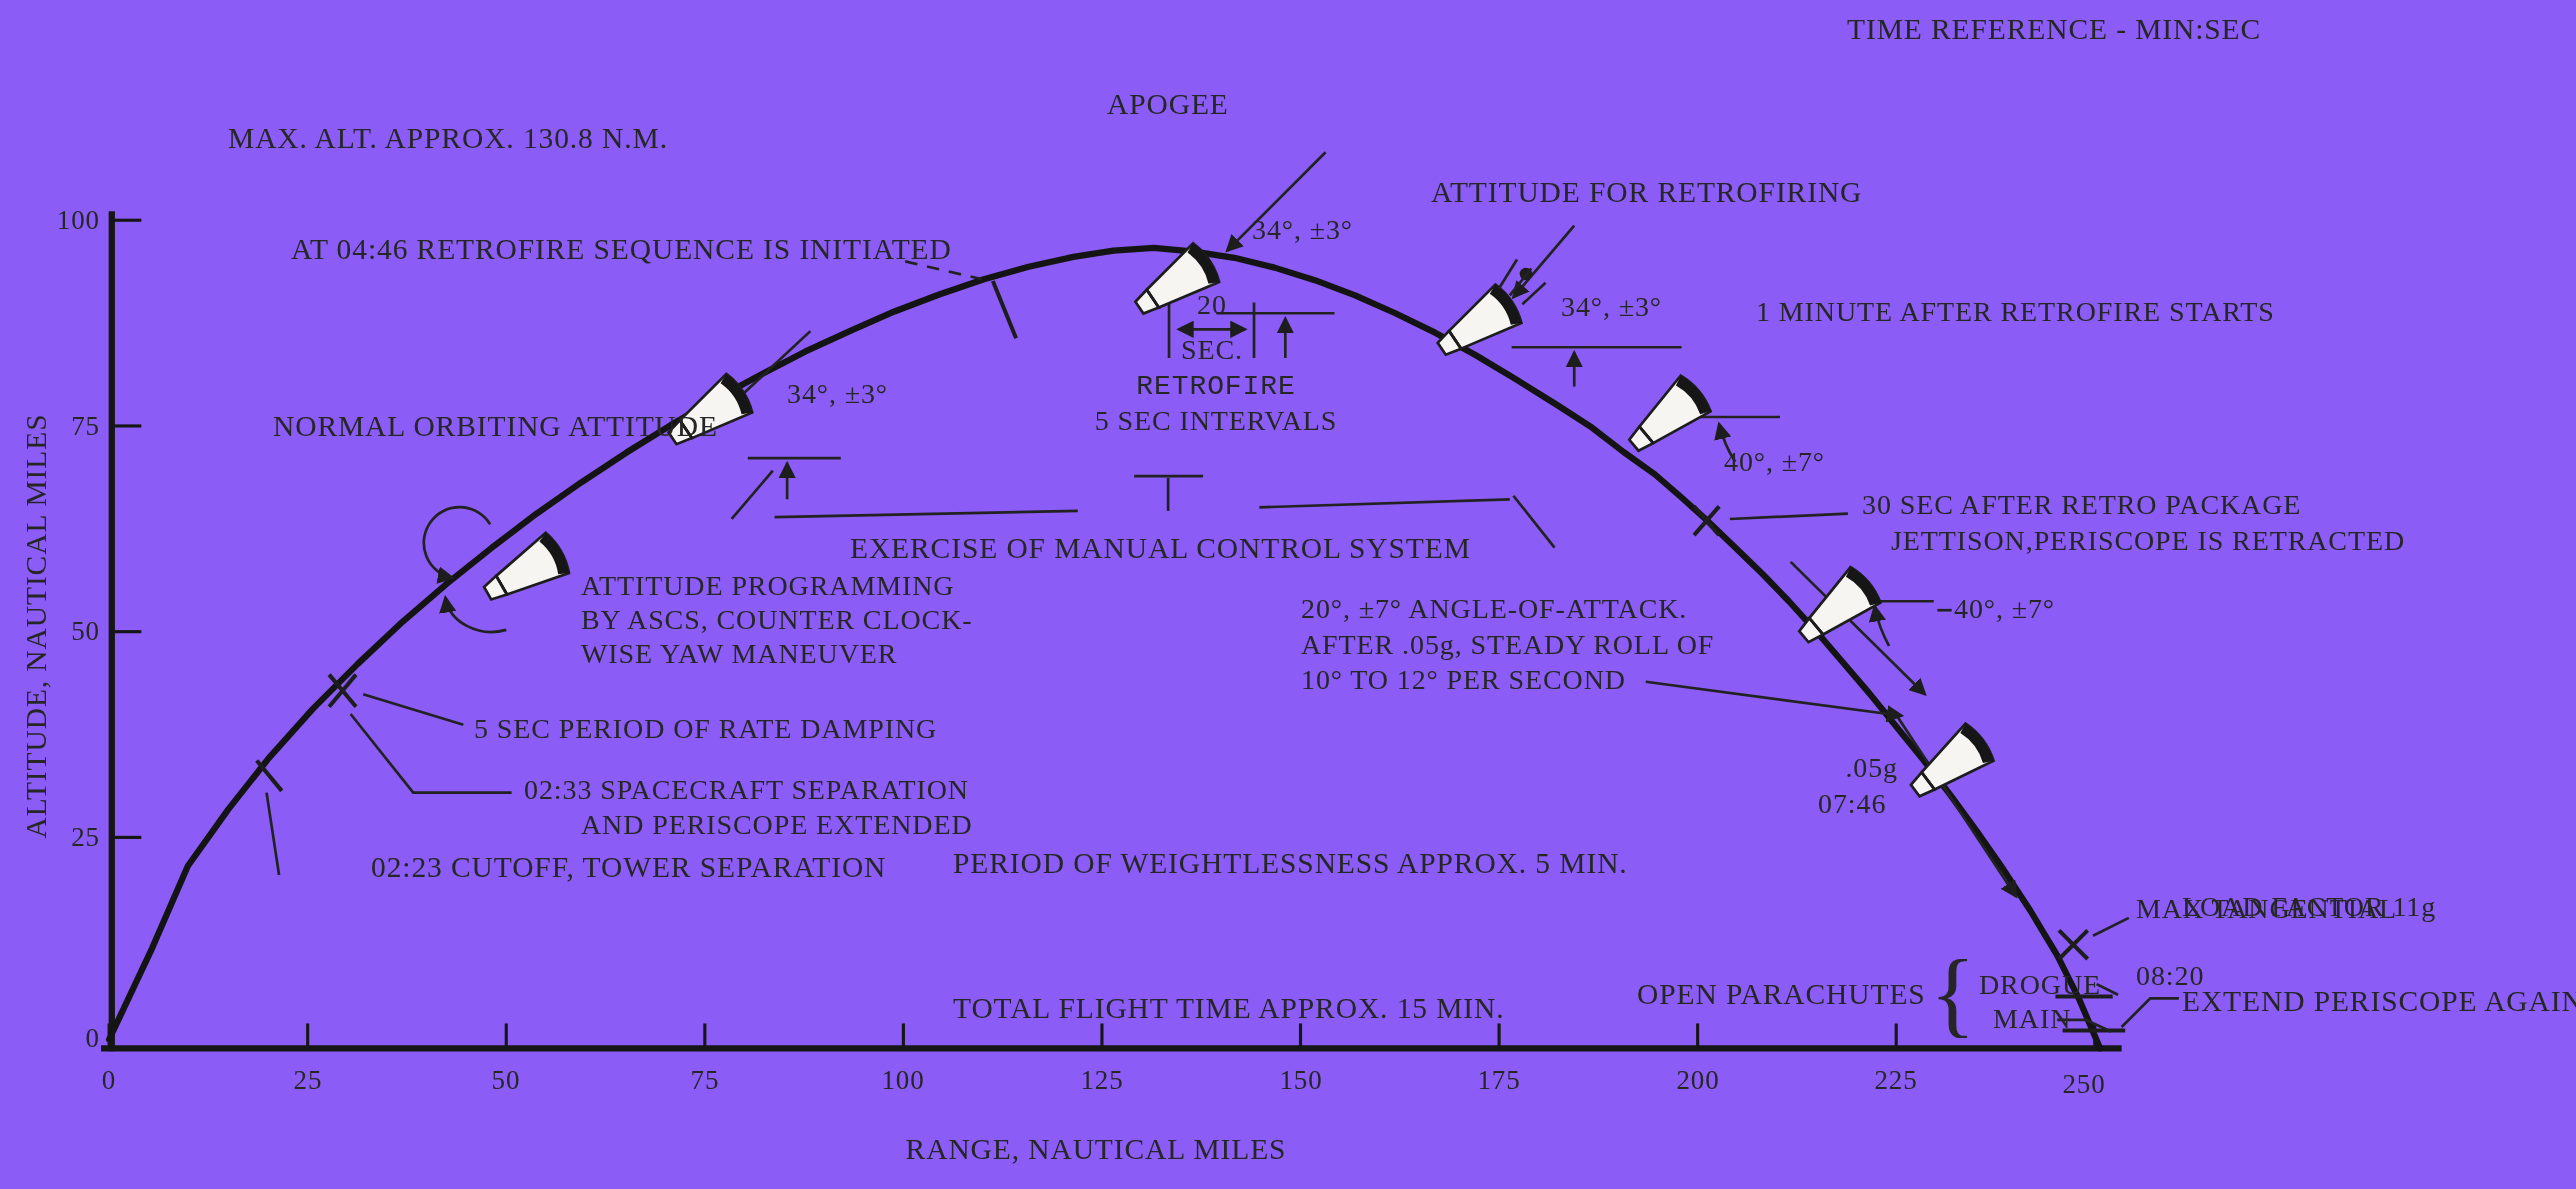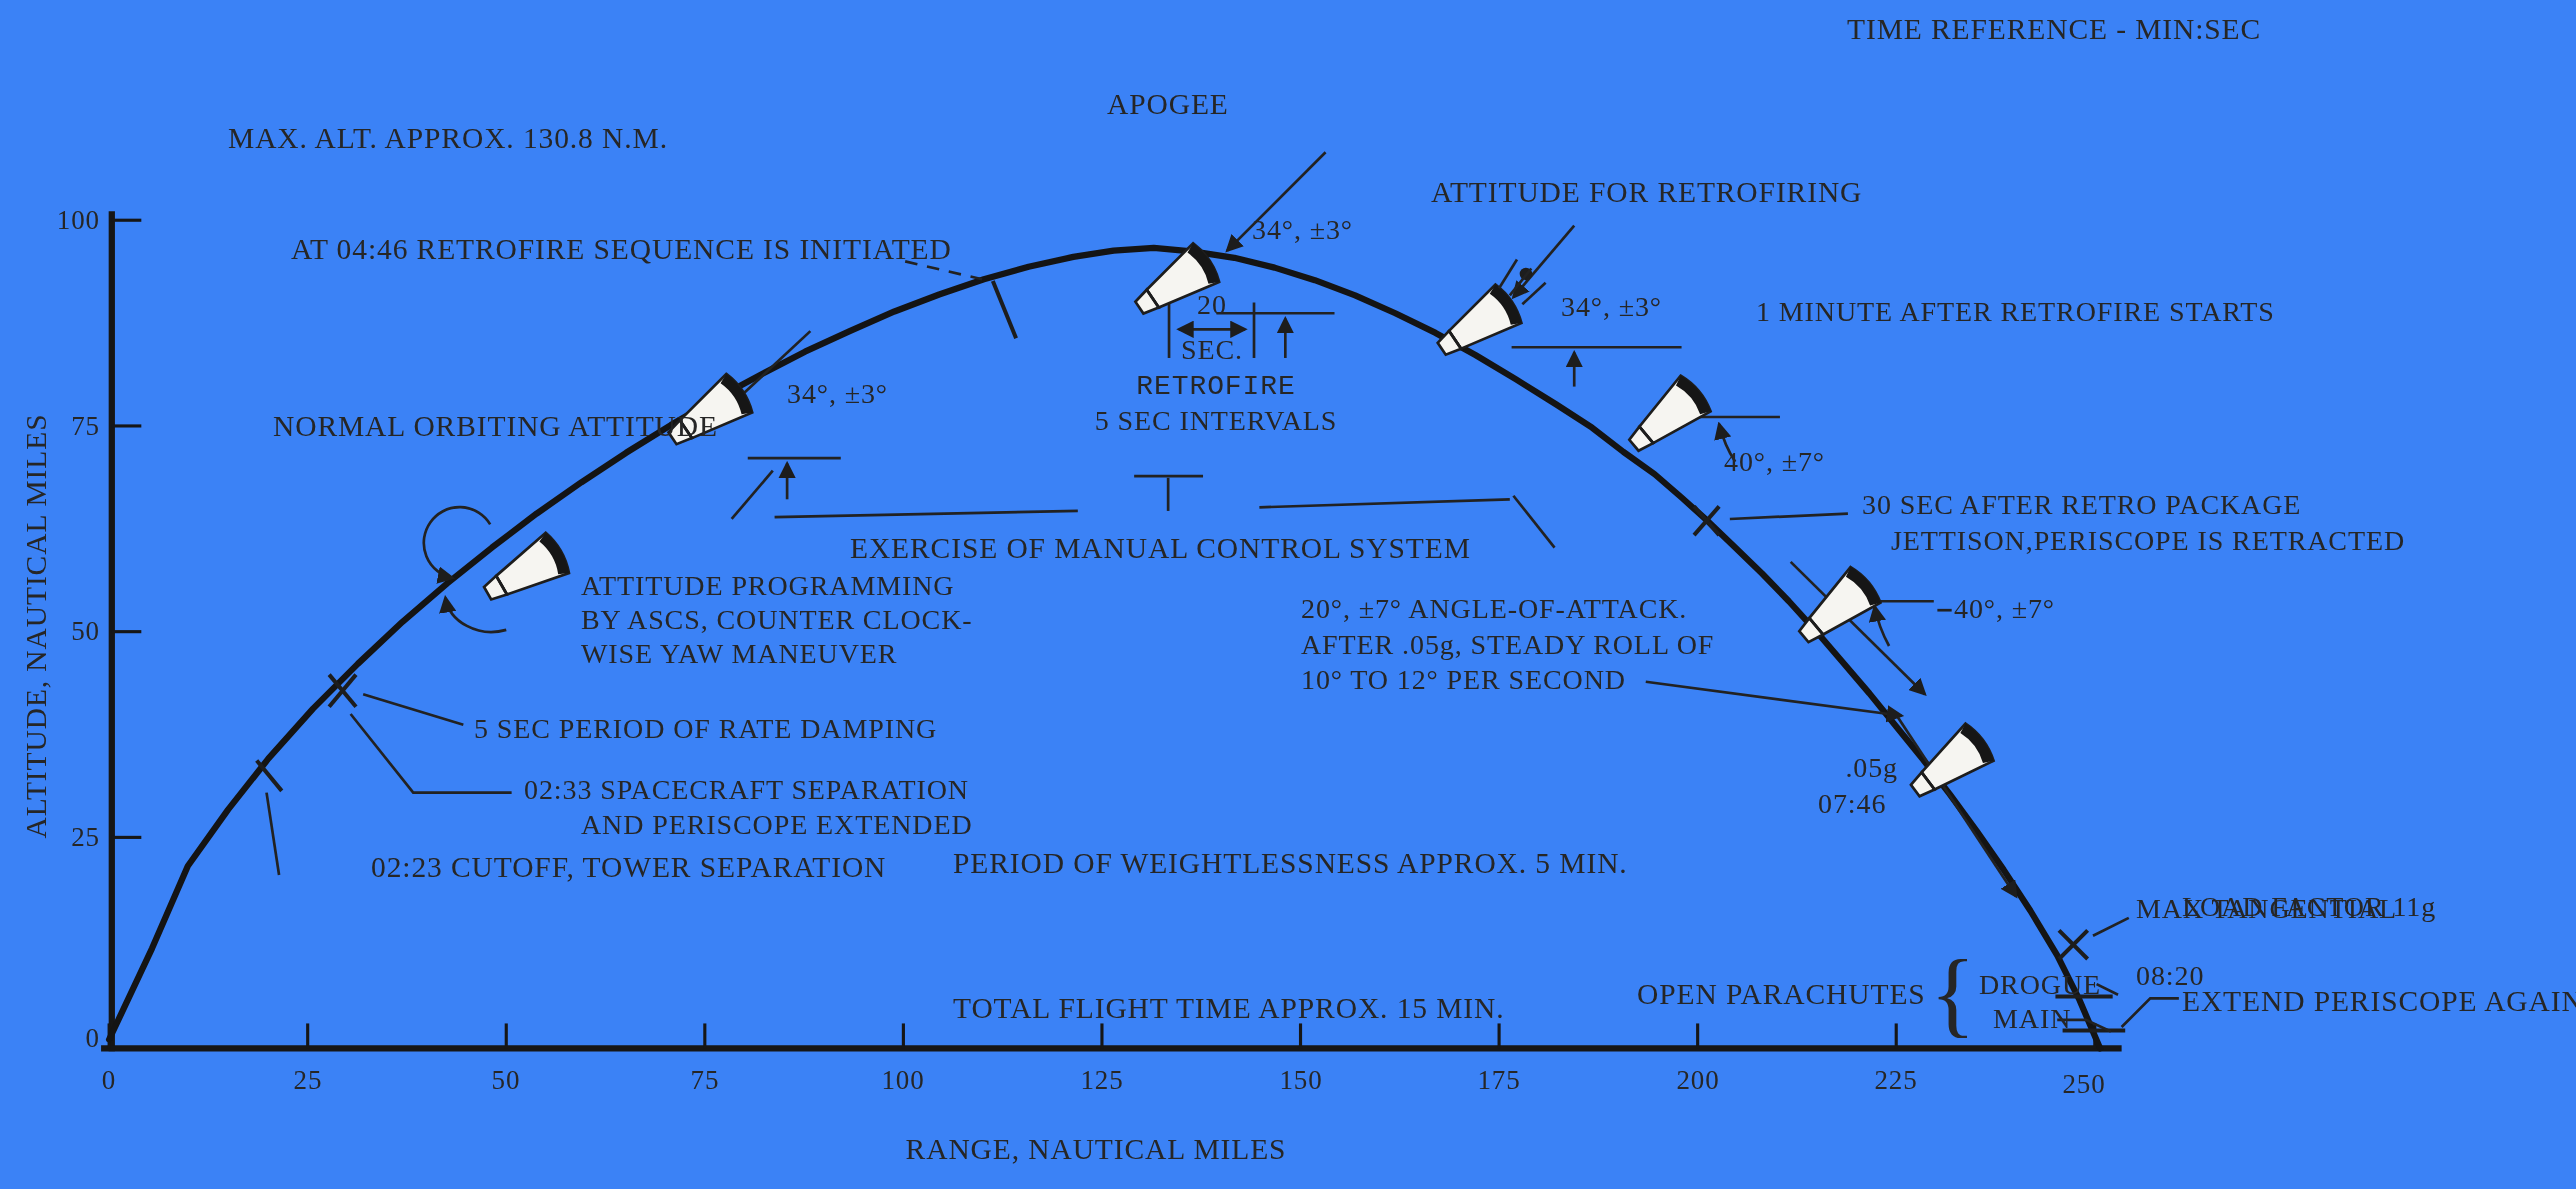--- a/index.html
+++ b/index.html
@@ -1,16 +1,16 @@
 <!DOCTYPE html>
 <html style="font-size:14.3px"><head>
 <meta charset="utf-8">
 <style>
   html,body{margin:0;padding:0;background:#e9e8e4;}
-  .stage{position:relative;width:2576px;height:1190px;background:#3b82f6;overflow:hidden;
+  .stage{position:relative;width:2576px;height:1190px;background:#8b5cf6;overflow:hidden;
          font-family:"Liberation Serif","DejaVu Serif",serif;color:#262626;}
   .t{position:absolute;white-space:nowrap;font-size:29.5px;letter-spacing:0.9px;line-height:1.05;}
   .s{font-size:28px;}
   .tick{font-size:27px;}
   .cx{transform:translateX(-50%);}
   .rx{transform:translateX(-100%);}
   .rxcy{transform:translate(-100%,-50%);}
   .vert{transform:translate(-50%,-50%) rotate(-90deg);}
   .brace{font-size:95px;font-weight:400;line-height:1;}
   svg{position:absolute;left:0;top:0;}

